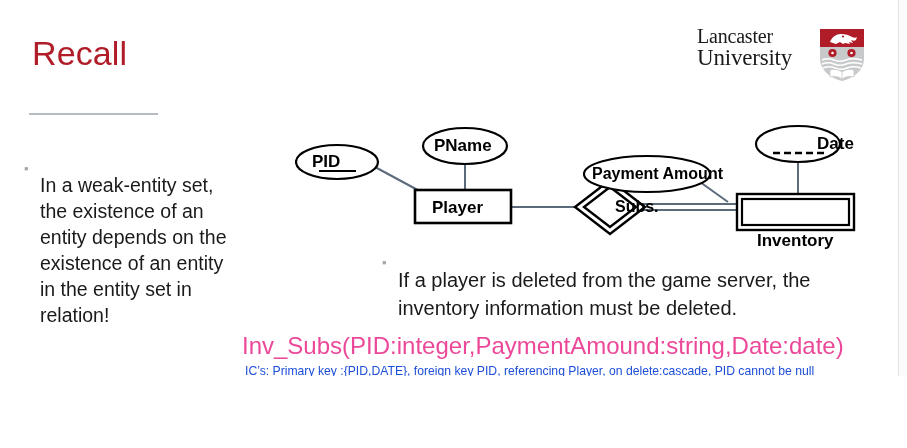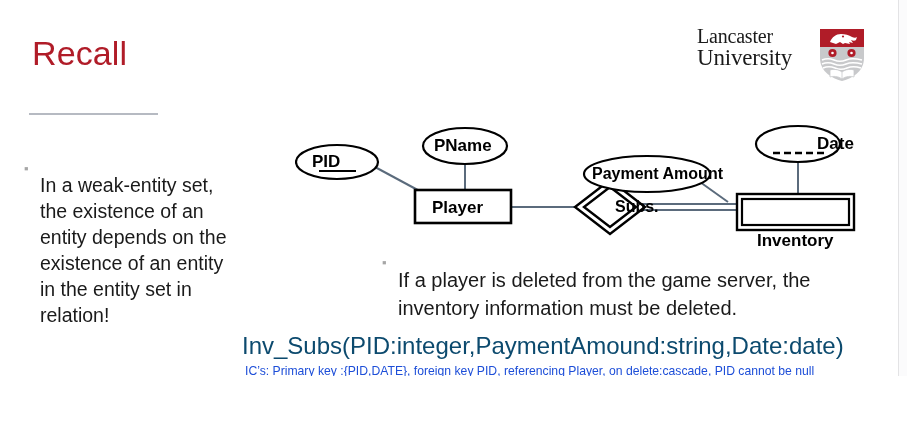--- a/index.html
+++ b/index.html
@@ -127,21 +127,21 @@
     top: 96px;
     font-size: 15.5px;
     color: #1a1a1a;
     white-space: nowrap;
   }
   .schema-main {
     position: absolute;
     left: 242px;
     top: 332px;
     font-size: 24px;
-    color: #0c4a6e;
+    color: #ec4899;
     white-space: nowrap;
   }
   .schema-ic {
     position: absolute;
     left: 245px;
     top: 364px;
     font-size: 12.2px;
     color: #1d4ed8;
     white-space: nowrap;
   }

